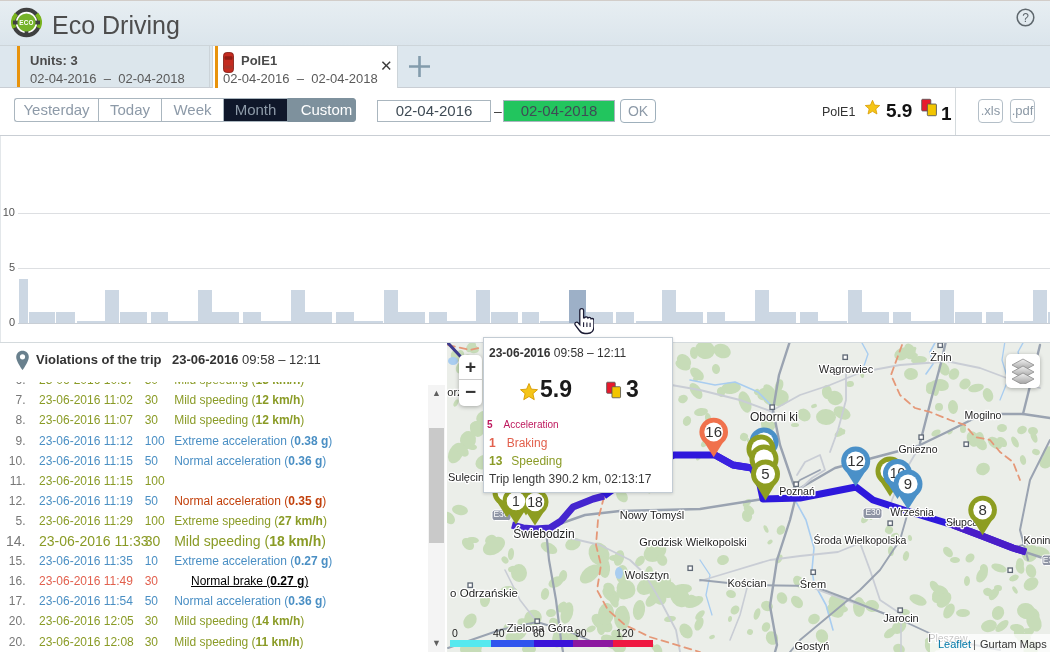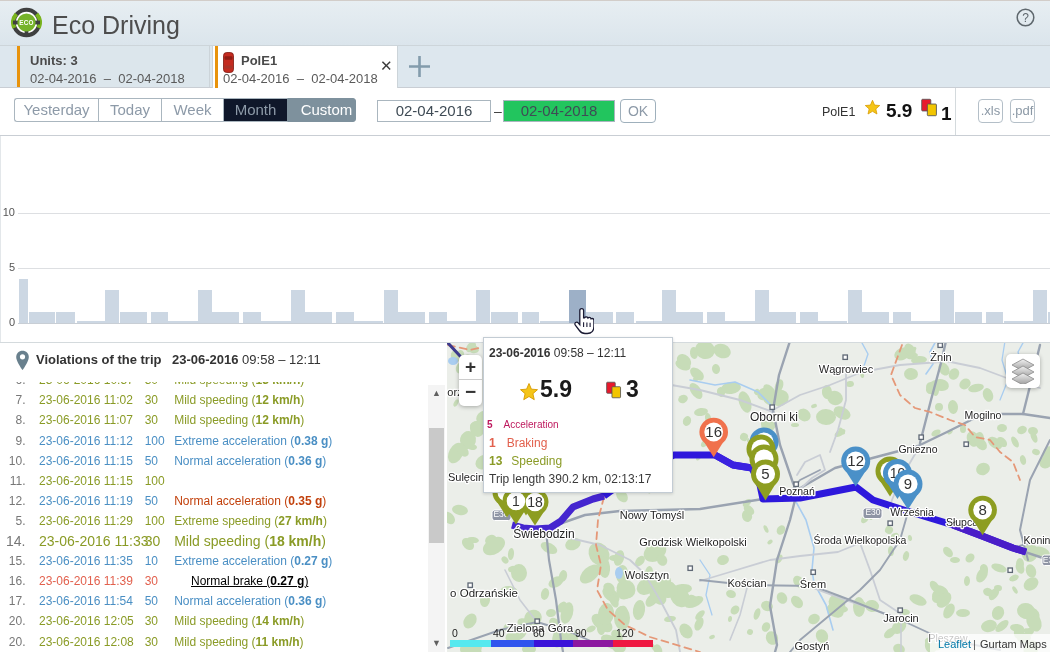--- a/index.html
+++ b/index.html
@@ -192,21 +192,21 @@
 <span style="position:absolute;left:174.2px;color:#8a9b26;">Mild speeding (<b>18 km/h</b>)</span>
 </div>
 <div style="position:absolute;top:551.1px;left:0;width:428px;height:20px;line-height:20px;font-size:12px;">
 <span style="position:absolute;right:402.5px;color:#777;">15.</span>
 <span style="position:absolute;left:39px;color:#4a8fc4;">23-06-2016 11:35</span>
 <span style="position:absolute;left:144.7px;color:#4a8fc4;">10</span>
 <span style="position:absolute;left:174.2px;color:#4a8fc4;">Extreme acceleration (<b>0.27 g</b>)</span>
 </div>
 <div style="position:absolute;top:571.2px;left:0;width:428px;height:20px;line-height:20px;font-size:12px;">
 <span style="position:absolute;right:402.5px;color:#777;">16.</span>
-<span style="position:absolute;left:39px;color:#e2604d;">23-06-2016 11:39</span>
+<span style="position:absolute;left:39px;color:#e2604d;">23-06-2016 11:49</span>
 <span style="position:absolute;left:144.7px;color:#e2604d;">30</span>
 <span style="position:absolute;left:191px;color:#000000;text-decoration:underline;">Normal brake (<b>0.27 g</b>)</span>
 </div>
 <div style="position:absolute;top:591.3px;left:0;width:428px;height:20px;line-height:20px;font-size:12px;">
 <span style="position:absolute;right:402.5px;color:#777;">17.</span>
 <span style="position:absolute;left:39px;color:#4a8fc4;">23-06-2016 11:54</span>
 <span style="position:absolute;left:144.7px;color:#4a8fc4;">50</span>
 <span style="position:absolute;left:174.2px;color:#4a8fc4;">Normal acceleration (<b>0.36 g</b>)</span>
 </div>
 <div style="position:absolute;top:611.4px;left:0;width:428px;height:20px;line-height:20px;font-size:12px;">

